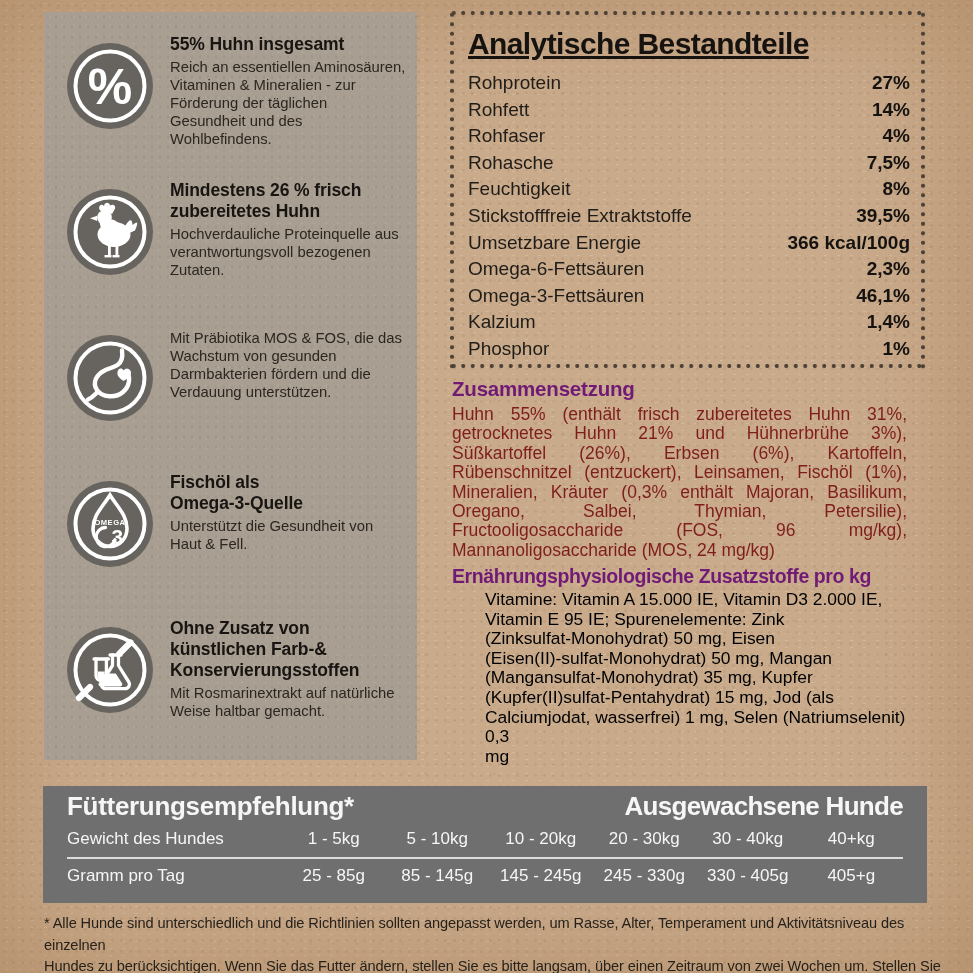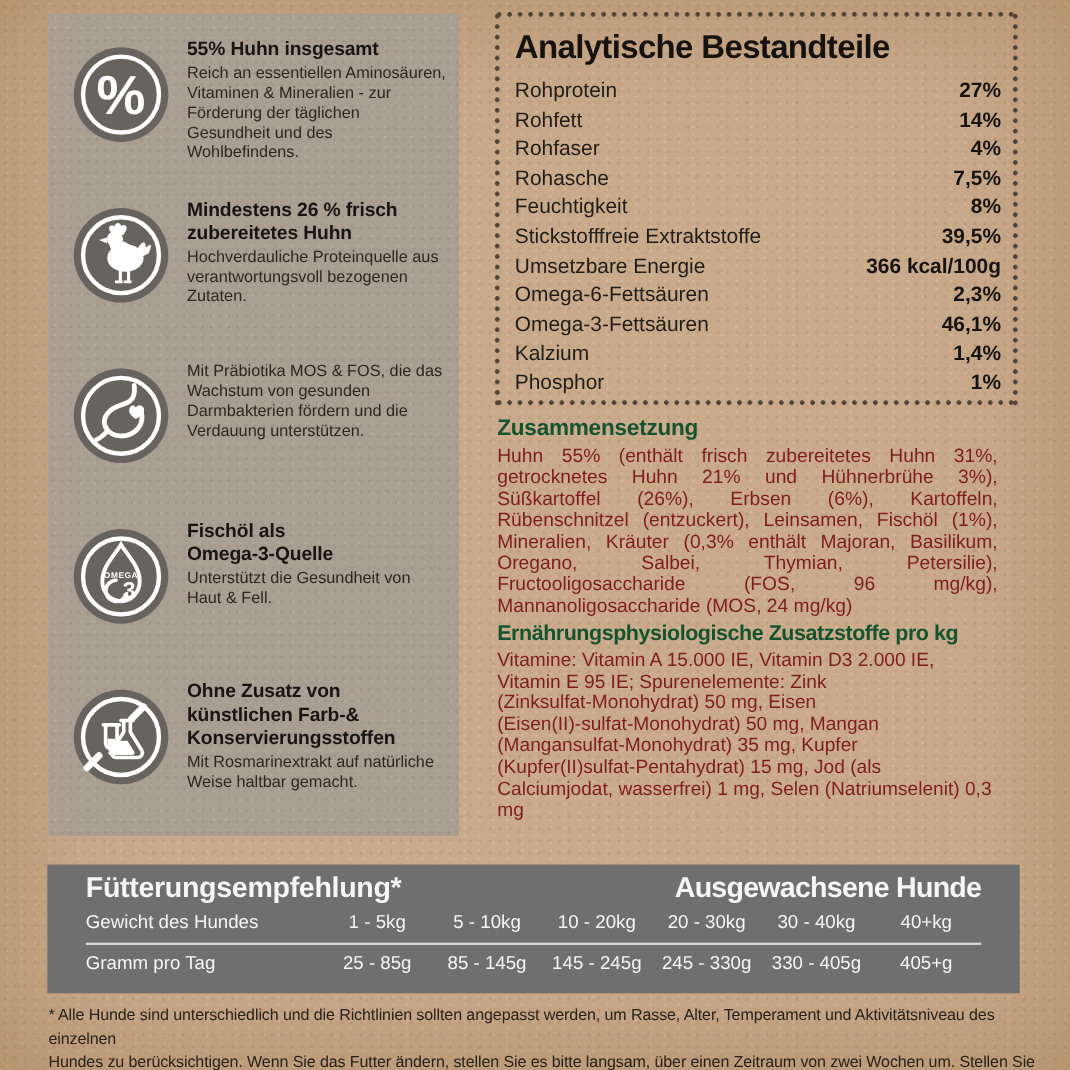--- a/index.html
+++ b/index.html
@@ -30,36 +30,36 @@
   .benefit-text{margin-left:16px;margin-top:0;width:238px;}
   .benefit-title{font-weight:bold;font-size:17.5px;line-height:21px;white-space:pre-line;letter-spacing:-0.1px;color:#171411;}
   .benefit-body{font-size:14.8px;line-height:18px;white-space:pre-line;margin-top:3px;color:#2b2620;}
   
   .analytical{position:absolute;left:449px;top:10px;width:477px;height:359px;box-sizing:border-box;padding:17px 16px 0 19px;}
   .dots{position:absolute;background-image:radial-gradient(circle,#4e4237 1.8px,transparent 2.3px);}
   .dots.top{left:0;right:0;top:0;height:6px;background-size:9.5px 6px;}
   .dots.bottom{left:0;right:0;bottom:0;height:6px;background-size:9.5px 6px;}
   .dots.left{top:0;bottom:0;left:0;width:6px;background-size:6px 9.5px;}
   .dots.right{top:0;bottom:0;right:0;width:6px;background-size:6px 9.5px;}
-  .analytical-title{font-size:30px;font-weight:bold;letter-spacing:-0.6px;color:#15120f;}
+  .analytical-title{font-size:30px;font-weight:bold;letter-spacing:-0.6px;color:#15120f;text-decoration:underline;}
   .analytical-rows{margin-top:9px;}
   .arow{display:flex;justify-content:space-between;font-size:19px;line-height:26.6px;text-align:center;}
   .arow .lbl{font-weight:400;color:#201c18;}
   .arow .val{font-weight:bold;color:#15120f;}
   
   .composition{position:absolute;left:452px;top:377px;width:455px;}
-  .sec-title{font-size:20.5px;font-weight:bold;letter-spacing:-0.2px;margin-bottom:4px;color:#14532d;}
+  .sec-title{font-size:20.5px;font-weight:bold;letter-spacing:-0.2px;margin-bottom:4px;color:#701a75;}
   .jline{font-size:17.5px;line-height:19.4px;text-align:justify;text-align-last:justify;color:#7f1d1d;}
   .jline.last{text-align-last:left;}
   .additives{position:absolute;left:452px;top:565px;width:472px;}
   .additives .sec-title{white-space:nowrap;font-size:19.5px;letter-spacing:-0.4px;margin-bottom:2px;}
-  .additives-body{font-size:17.4px;line-height:19.6px;white-space:pre-line;color:#7f1d1d;}
+  .additives-body{font-size:17.4px;line-height:19.6px;white-space:pre-line;color:#000000;margin-left:33px;}
   
   .feeding{position:absolute;left:43px;top:786px;width:884px;height:117px;box-sizing:border-box;
-    background:#6f6f6f;color:#f6f6f6;padding:5px 35px 0;}
+    background:#6f6f6f;color:#f6f6f6;padding:5px 24px 0;}
   .feeding-titlebar{display:flex;justify-content:space-between;align-items:baseline;}
   .feeding-title{font-size:26px;font-weight:bold;letter-spacing:-0.3px;}
   .feeding-subtitle{font-size:26px;font-weight:bold;letter-spacing:-0.7px;}
   .feeding-row{display:flex;margin-top:7px;font-size:17px;}
   .feeding-row .rowlabel{flex:0 0 215px;text-align:left;}
   .feeding-row .col{flex:1;text-align:center;}
   .feeding-divider{border:none;border-top:2px solid #dcdcdc;margin:8px 0 0;}
   
   .footnote{position:absolute;left:44px;top:913px;width:906px;font-size:14.6px;line-height:21.5px;
     white-space:pre-line;color:#26211a;letter-spacing:-0.1px;}

